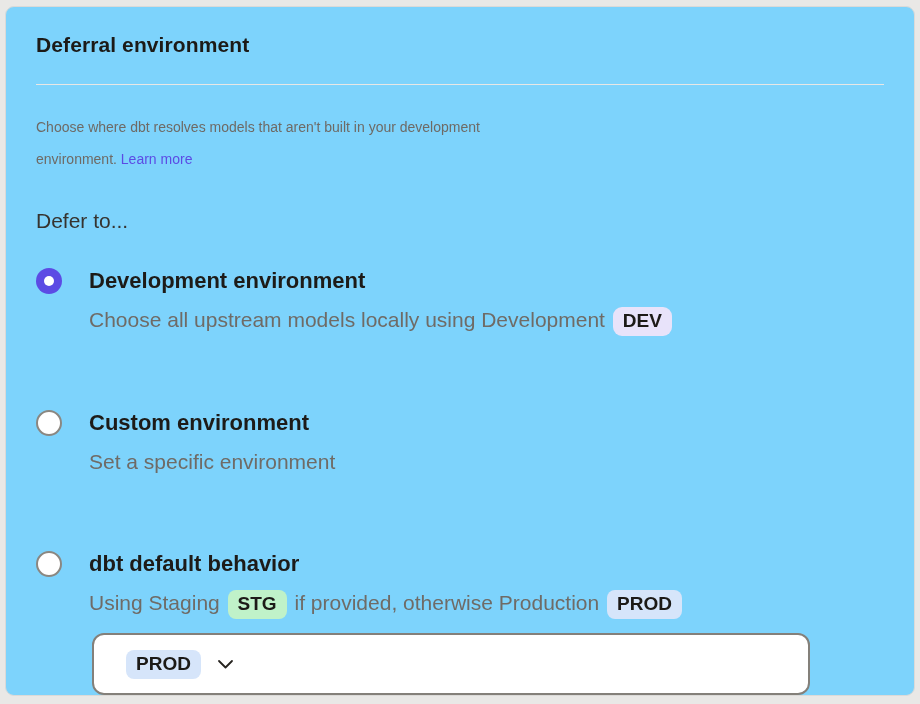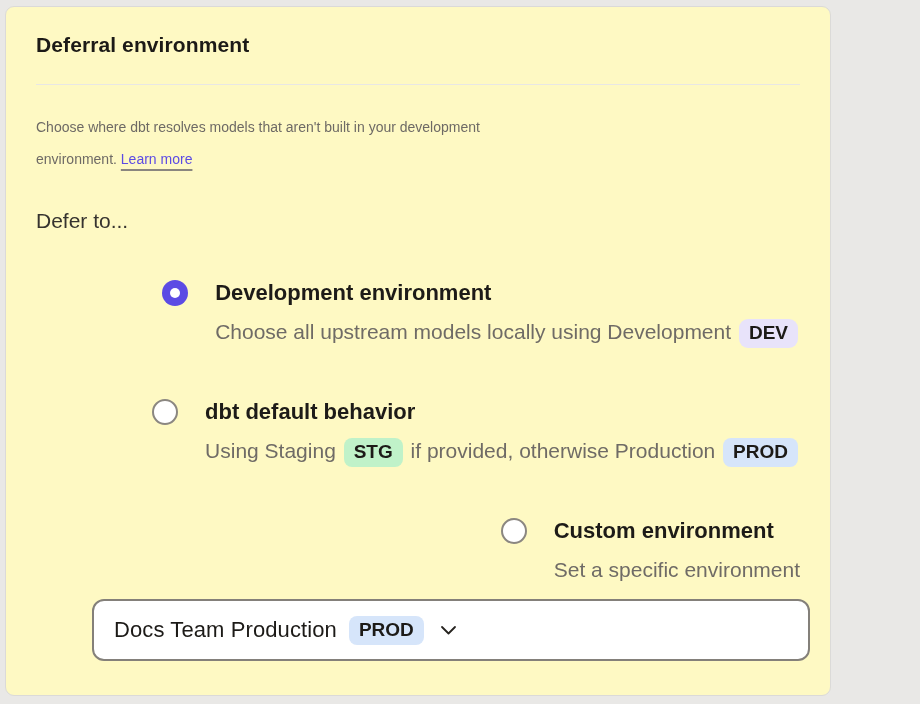--- a/index.html
+++ b/index.html
@@ -7,22 +7,22 @@
   body {
     width: 920px; height: 704px;
     background: #E9E8E6;
     font-family: "Liberation Sans", sans-serif;
     position: relative;
     overflow: hidden;
   }
   .card {
     position: absolute;
     left: 5px; top: 6px;
-    width: 826px; height: 690px;
-    background: #fef9c3;
+    width: 910px; height: 690px;
+    background: #7dd3fc;
     border: 1.5px solid #DBDAD8;
     border-radius: 9px;
     padding: 0 30px;
   }
   .card-title {
     margin: 25px 0 0 0;
     font-size: 21px;
     font-weight: 700;
     line-height: 26px;
     color: #1C1A17;
@@ -36,38 +36,36 @@
   }
   .intro {
     margin-top: 26px;
     font-size: 14px;
     line-height: 32px;
     color: #6E6A65;
     max-width: 860px;
   }
   .intro a {
     color: #5C4BE4;
-    text-decoration: underline;
     text-decoration-color: #8A867F;
     text-decoration-thickness: 1.5px;
     text-underline-offset: 5px;
     cursor: pointer;
   }
   .defer-label {
     margin-top: 31px;
     font-size: 21px;
     line-height: 30px;
     color: #36332F;
   }
   .options {
-    margin-top: 43px;
+    margin-top: 31px;
     display: flex;
     flex-direction: column;
-    gap: 50px;
-    align-items: flex-end;
+    gap: 73px;
   }
   .option {
     display: flex;
     align-items: flex-start;
   }
   .radio {
     width: 26px; height: 26px;
     border-radius: 50%;
     flex-shrink: 0;
     margin-top: 1px;
@@ -166,41 +164,40 @@
         <div class="option-label">Development environment</div>
         <div class="option-desc"><span>Choose all upstream models locally using Development</span>
           <span class="badge dev">DEV</span>
         </div>
       </div>
     </div>
 
     <div class="option">
       <div class="radio unselected" role="radio" aria-checked="false"></div>
       <div class="option-body">
+        <div class="option-label">Custom environment</div>
+        <div class="option-desc">Set a specific environment</div>
+      </div>
+    </div>
+
+    <div class="option">
+      <div class="radio unselected" role="radio" aria-checked="false"></div>
+      <div class="option-body">
         <div class="option-label">dbt default behavior</div>
         <div class="option-desc"><span>Using Staging</span>
           <span class="badge stg">STG</span>
           <span>if provided, otherwise Production</span>
           <span class="badge prod">PROD</span>
         </div>
       </div>
     </div>
 
-    <div class="option">
-      <div class="radio unselected" role="radio" aria-checked="false"></div>
-      <div class="option-body">
-        <div class="option-label">Custom environment</div>
-        <div class="option-desc">Set a specific environment</div>
-      </div>
-    </div>
-
   </div>
 
   <div class="dropdown" role="combobox">
-    <span class="dropdown-value">Docs Team Production</span>
     <span class="badge prod">PROD</span>
     <span class="chevron">
       <svg width="17" height="11" viewBox="0 0 17 11">
         <polyline points="2,2 8.5,8.5 15,2" fill="none" stroke="#26231F" stroke-width="1.8" stroke-linecap="round" stroke-linejoin="round"></polyline>
       </svg>
     </span>
   </div>
 
 </div>
 

